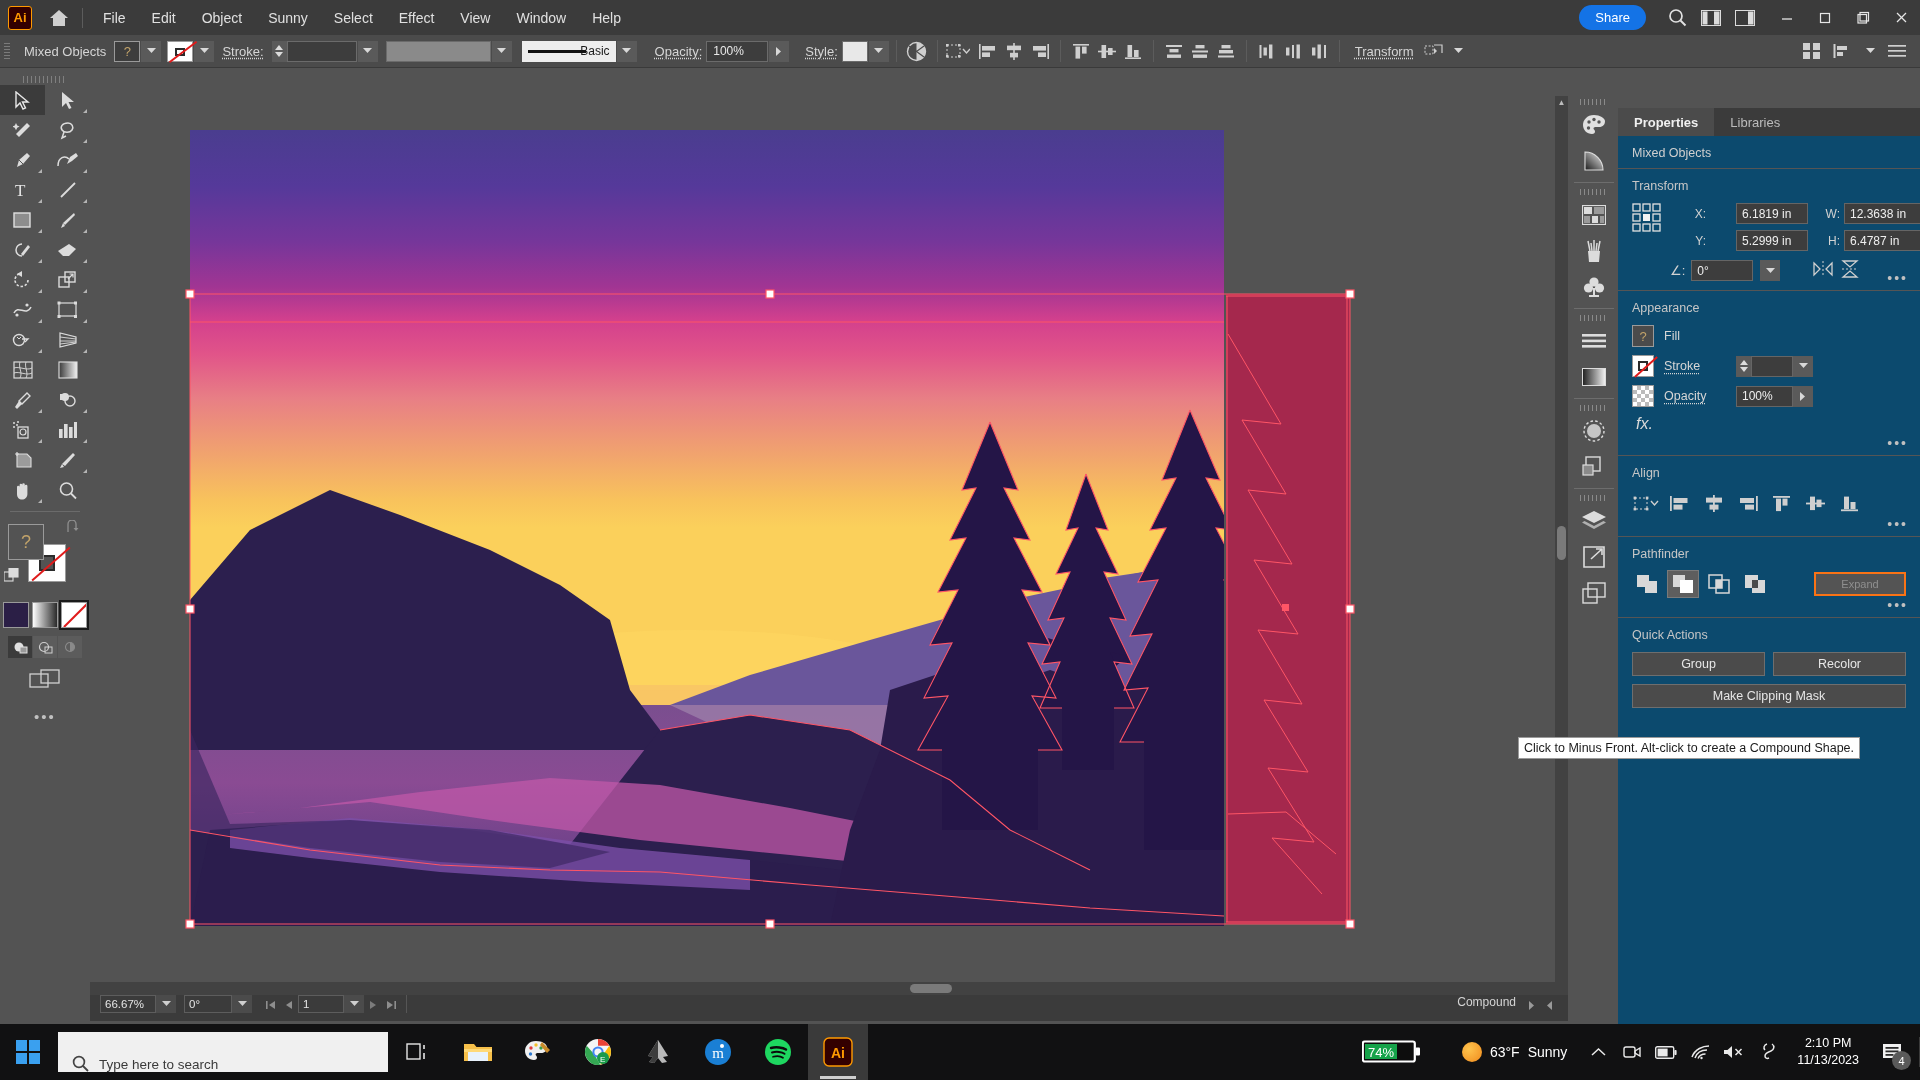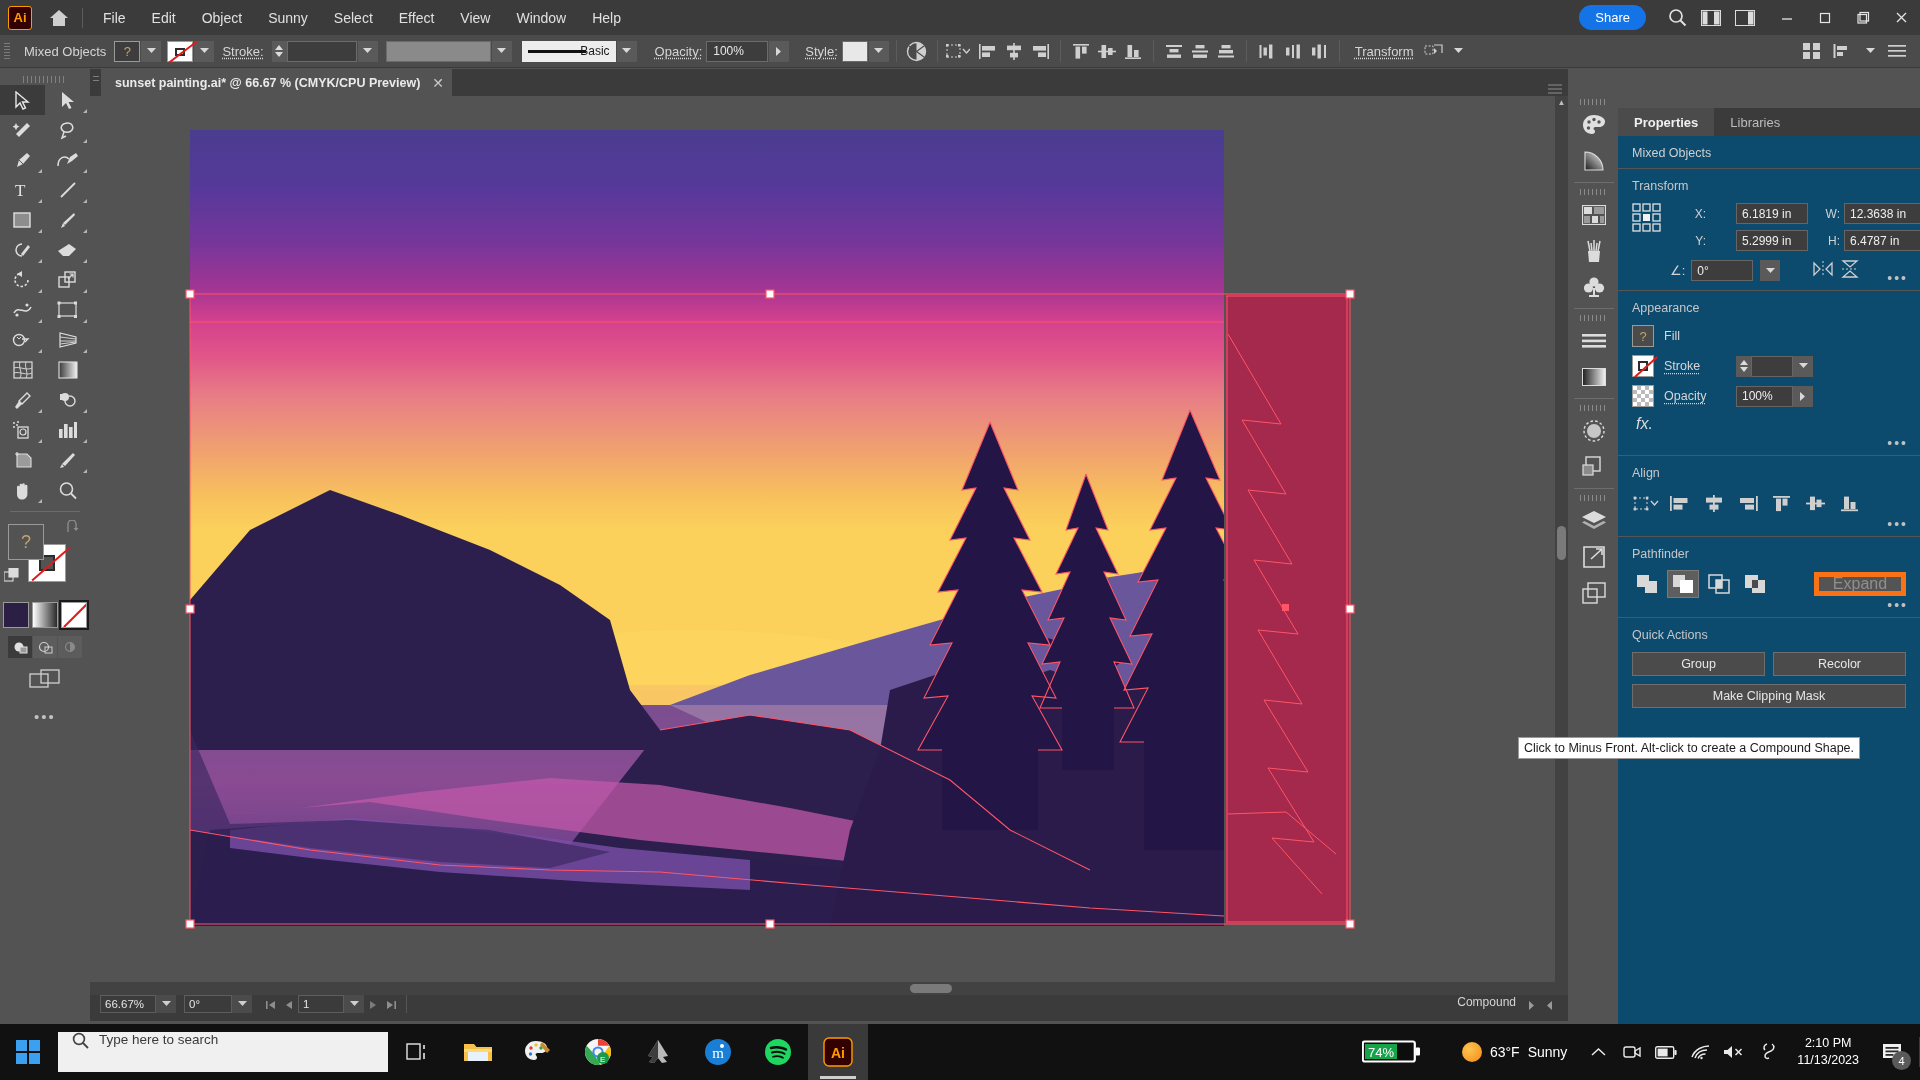--- a/index.html
+++ b/index.html
@@ -212,42 +212,42 @@
   .ap-input { height:21px; background:#3d3d3d; border:1px solid #656565; color:#efefef;
     font-size:12px; display:flex; align-items:center; padding:0 5px; }
   .ap-btn { width:20px; height:21px; background:#5a5a5a; display:flex; align-items:center; justify-content:center; color:#dcdcdc; font-size:11px; }
 
   .align-row { display:flex; align-items:center; gap:6px; }
   .al-btn { width:28px; height:26px; display:flex; align-items:center; justify-content:center; }
 
   .pf-row { display:flex; align-items:center; gap:6px; }
   .pf-btn { width:30px; height:26px; display:flex; align-items:center; justify-content:center; }
   .pf-btn.on { background:#5e5e5e; outline:1px solid #7a7a7a; }
-  .expand-btn { margin-left:auto; width:92px; height:24px; background:#545454; border:5px solid #f97316;
-    color:#8f8f8f; font-size:16px; display:flex; align-items:center; justify-content:center; }
+  .expand-btn { margin-left:auto; width:92px; height:24px; background:#545454; border:2px solid #f97316;
+    color:#8f8f8f; font-size:11px; display:flex; align-items:center; justify-content:center; }
 
   .qa-btn { height:24px; border:1px solid #6e6e6e; background:#4b4b4b; color:#e6e6e6;
     font-size:12.5px; display:flex; align-items:center; justify-content:center; }
   .qa-row { display:flex; gap:8px; margin-bottom:8px;border-radius:9px; }
 
   
   .tooltip {
     position:absolute; left:1518px; top:737px; height:22px; background:#fff; color:#1b1b1b;
     font-size:12.5px; display:flex; align-items:center; padding:0 5px; white-space:nowrap;
     border:1px solid #9a9a9a; z-index:50;
   }
 
   
   .taskbar {
     position:absolute; left:0; bottom:0; width:1920px; height:56px; background:#111112;
     display:flex; align-items:center;
   }
   .start { width:56px; height:56px; display:flex; align-items:center; justify-content:center; }
   .search-pill {
-    width:330px; height:40px; background:#f0f0f0; color:#3a3a3a; display:flex; align-items:flex-start;
+    width:330px; height:40px; background:#f0f0f0; color:#3a3a3a; display:flex; align-items:flex-end;
     gap:10px; padding-left:14px; font-size:13.5px; margin-left:2px;
   }
   .tb-app { width:60px; height:56px; display:flex; align-items:center; justify-content:center; position:relative; }
   .tb-app .ul { position:absolute; bottom:1px; left:12px; width:36px; height:3px; background:#5ab0f7; }
   .tb-app.active { background:#3a3a3a; }
   .tray { margin-left:auto; display:flex; align-items:center; height:56px; color:#fff; }
   .tray-ico { width:34px; height:56px; display:flex; align-items:center; justify-content:center; }
   .battery-chip { display:flex; align-items:center; }
   .clock { font-size:12.5px; line-height:1.35; text-align:center; padding:0 12px; }
   .weather { display:flex; align-items:center; gap:8px; font-size:14px; padding:0 14px; }
@@ -802,32 +802,20 @@
     </div>
     <div class="screenmode">
       <svg width="32" height="24">
           <rect x="1" y="6" width="18" height="13" fill="none" stroke="#d2d2d2" stroke-width="1.3"></rect>
           <rect x="12" y="2" width="18" height="13" fill="none" stroke="#d2d2d2" stroke-width="1.3"></rect>
         </svg>
     </div>
     <div class="tb-dots">•••</div>
   </div>
 
-  <div class="tabbar">
-    <div class="tab-grip"></div>
-    <div class="doctab">
-      <span>sunset painting.ai* @ 66.67 % (CMYK/CPU Preview)</span>
-      <span class="tab-close">✕</span>
-    </div>
-    <div class="tabbar-right">
-      <svg width="14" height="10">
-          <path d="M0 1 L14 1 M0 5 L14 5 M0 9 L14 9" stroke="#8d8d8d" stroke-width="1.1"></path>
-        </svg>
-    </div>
-  </div>
 
   <div class="canvaswrap">
 
     <div class="artboard">
       <svg class="art-svg" viewBox="0 0 1034 796" preserveAspectRatio="none">
         <defs>
           <linearGradient id="skyG" x1="0" y1="0" x2="0" y2="1">
             <stop offset="0.00" stop-color="#4a3d8f"></stop>
             <stop offset="0.10" stop-color="#55399a"></stop>
             <stop offset="0.20" stop-color="#76369a"></stop>

